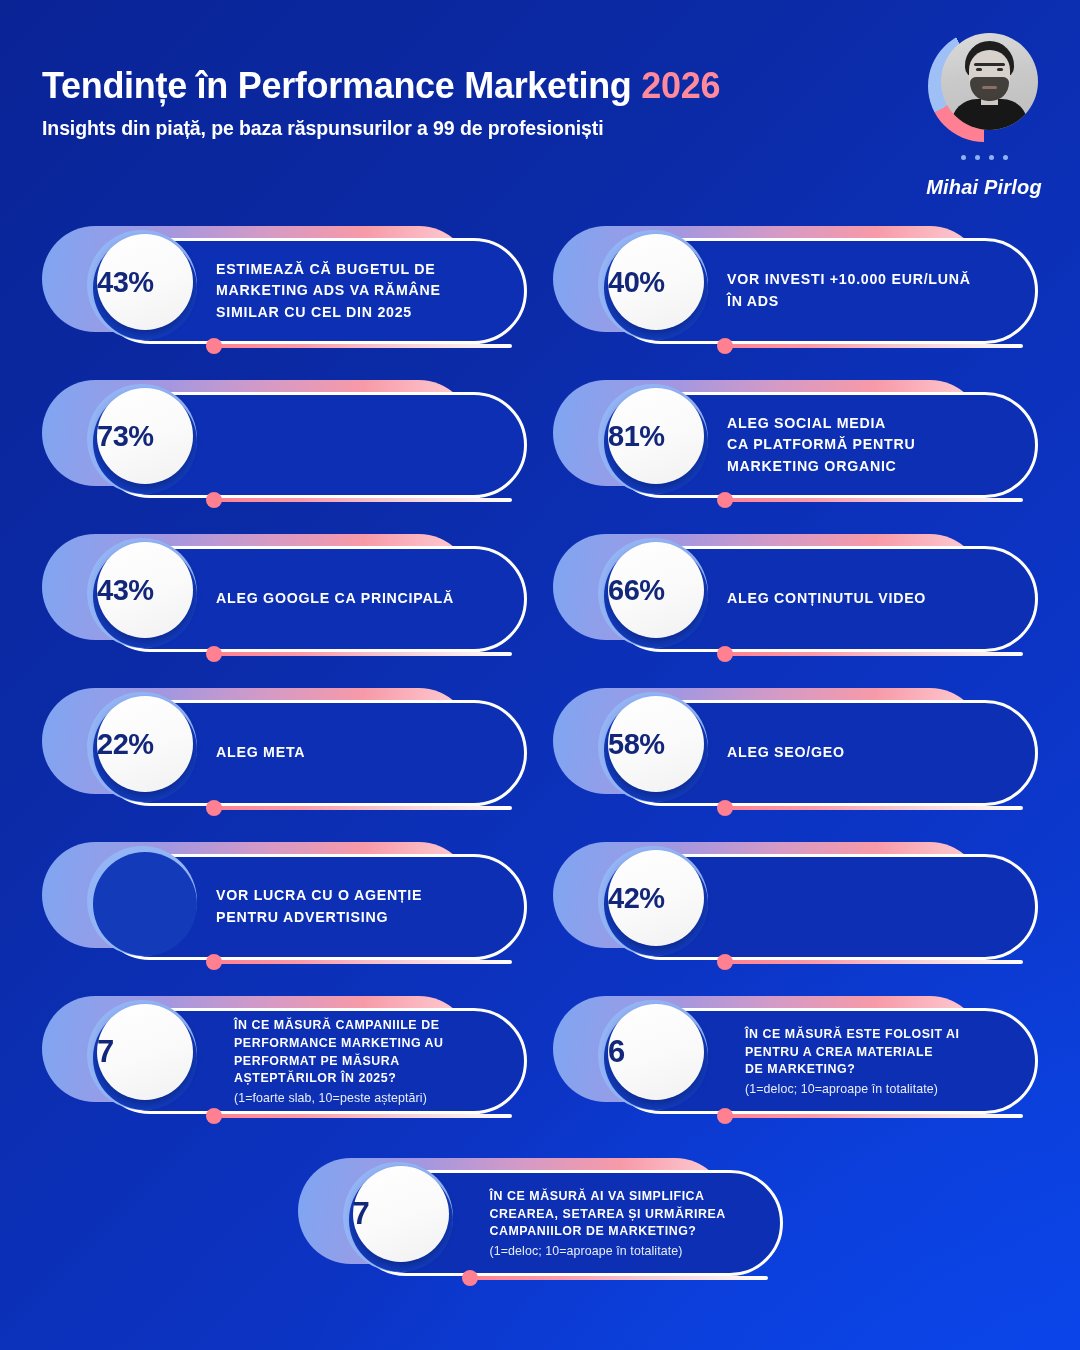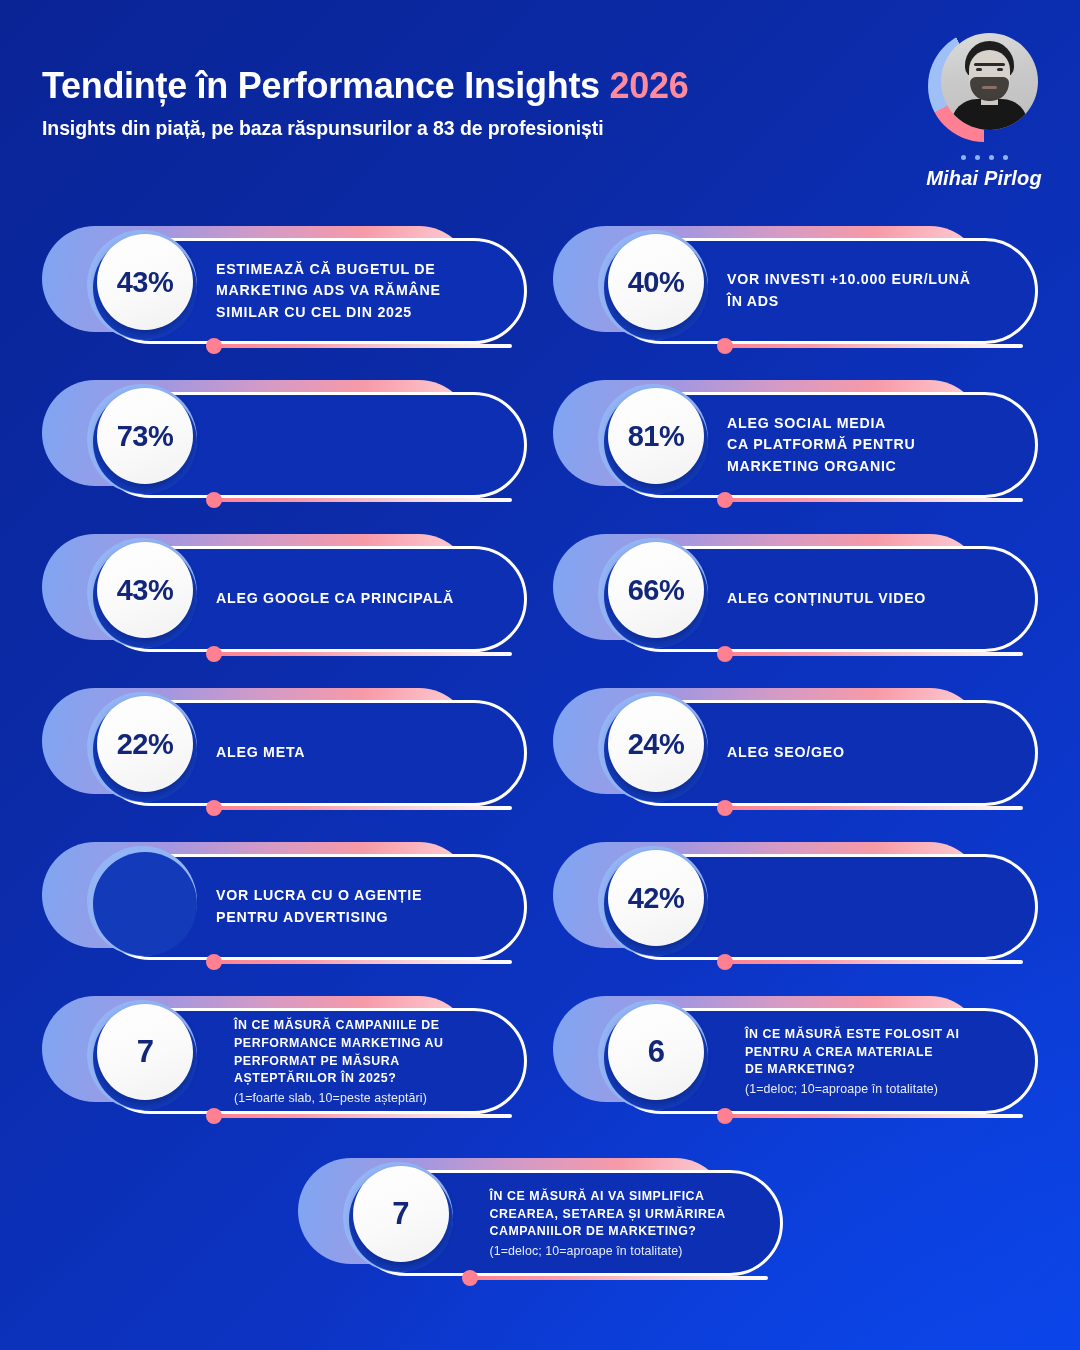--- a/index.html
+++ b/index.html
@@ -65,21 +65,21 @@
   .p-mouth { position:absolute; left:41px; top:53px; width:15px; height:3px;
              background:#8e6e68; border-radius:2px; }
   .p-body { position:absolute; left:10px; top:66px; width:77px; height:40px;
             background:#171717; border-radius:26px 26px 0 0; }
   .p-neck { position:absolute; left:40px; top:60px; width:17px; height:12px;
             background:#cfc7c1; }
 
   .dots { margin:13px auto 0; display:flex; gap:9px; justify-content:center; }
   .dots i { width:5px; height:5px; border-radius:50%; background:#8fb2f2; display:block; }
   .profile-name {
-    margin-top:7px; font-size:20px; font-weight:bold;
+    margin-top:16px; font-size:20px; font-weight:bold;
     color:#ffffff; letter-spacing:0.2px; font-style:italic;
   }
 
   
   .grid { position:absolute; left:0; top:232px; width:1080px; }
   .row { display:flex; justify-content:flex-start; padding:0 42px; gap:26px; }
 
   .card {
     position:relative;
     width:485px;
@@ -128,21 +128,21 @@
   .card .badge-mid {
     position:absolute; left:51px; top:4px;
     width:104px; height:104px; border-radius:50%;
     background:#123ab9;
   }
   .card .badge {
     position:absolute; left:55px; top:2px;
     width:96px; height:96px; border-radius:50%;
     background:linear-gradient(160deg,#ffffff 0%,#fafafa 55%,#f1f1f1 100%);
     box-shadow:0 4px 7px rgba(4,18,70,0.35);
-    display:flex; align-items:center; justify-content:center;
+    display:flex; align-items:center; justify-content:flex-start;
   }
   .card .badge span {
     font-size:29px; font-weight:bold;
     color:#13277a; letter-spacing:-0.5px;
   }
   .card.score .badge span { font-size:31px; }
 
   
   .card .txt {
     position:absolute; left:174px; top:6px;
@@ -163,22 +163,22 @@
 
   
   .row.final { justify-content:center; padding-top:8px; }
 </style>
 </head>
 <body>
 
 <div id="poster">
 
   <div class="header">
-    <div class="title"><span>Tendințe în Performance Insights </span><span class="year">2026</span></div>
-    <div class="subtitle">Insights din piață, pe baza răspunsurilor a 83 de profesioniști</div>
+    <div class="title"><span>Tendințe în Performance Marketing </span><span class="year">2026</span></div>
+    <div class="subtitle">Insights din piață, pe baza răspunsurilor a 99 de profesioniști</div>
   </div>
 
   <div class="profile">
     <div class="avatar-wrap">
       <div class="avatar-ring"></div>
       <div class="avatar-photo">
         <div class="p-body"></div>
         <div class="p-neck"></div>
         <div class="p-hair"></div>
         <div class="p-face"></div>
@@ -307,21 +307,21 @@
           </div>
         </div>
         <div class="card">
           <div class="grad"></div>
           <div class="pill"></div>
           <div class="accent"></div>
           <div class="accent-dot"></div>
           <div class="badge-outer"></div>
           <div class="badge-mid"></div>
           <div class="badge">
-            <span>24%</span>
+            <span>58%</span>
           </div>
           <div class="txt">
             <div class="line">ALEG SEO/GEO</div>
           </div>
         </div>
       </div>
       <div class="row">
         <div class="card">
           <div class="grad"></div>
           <div class="pill"></div>

